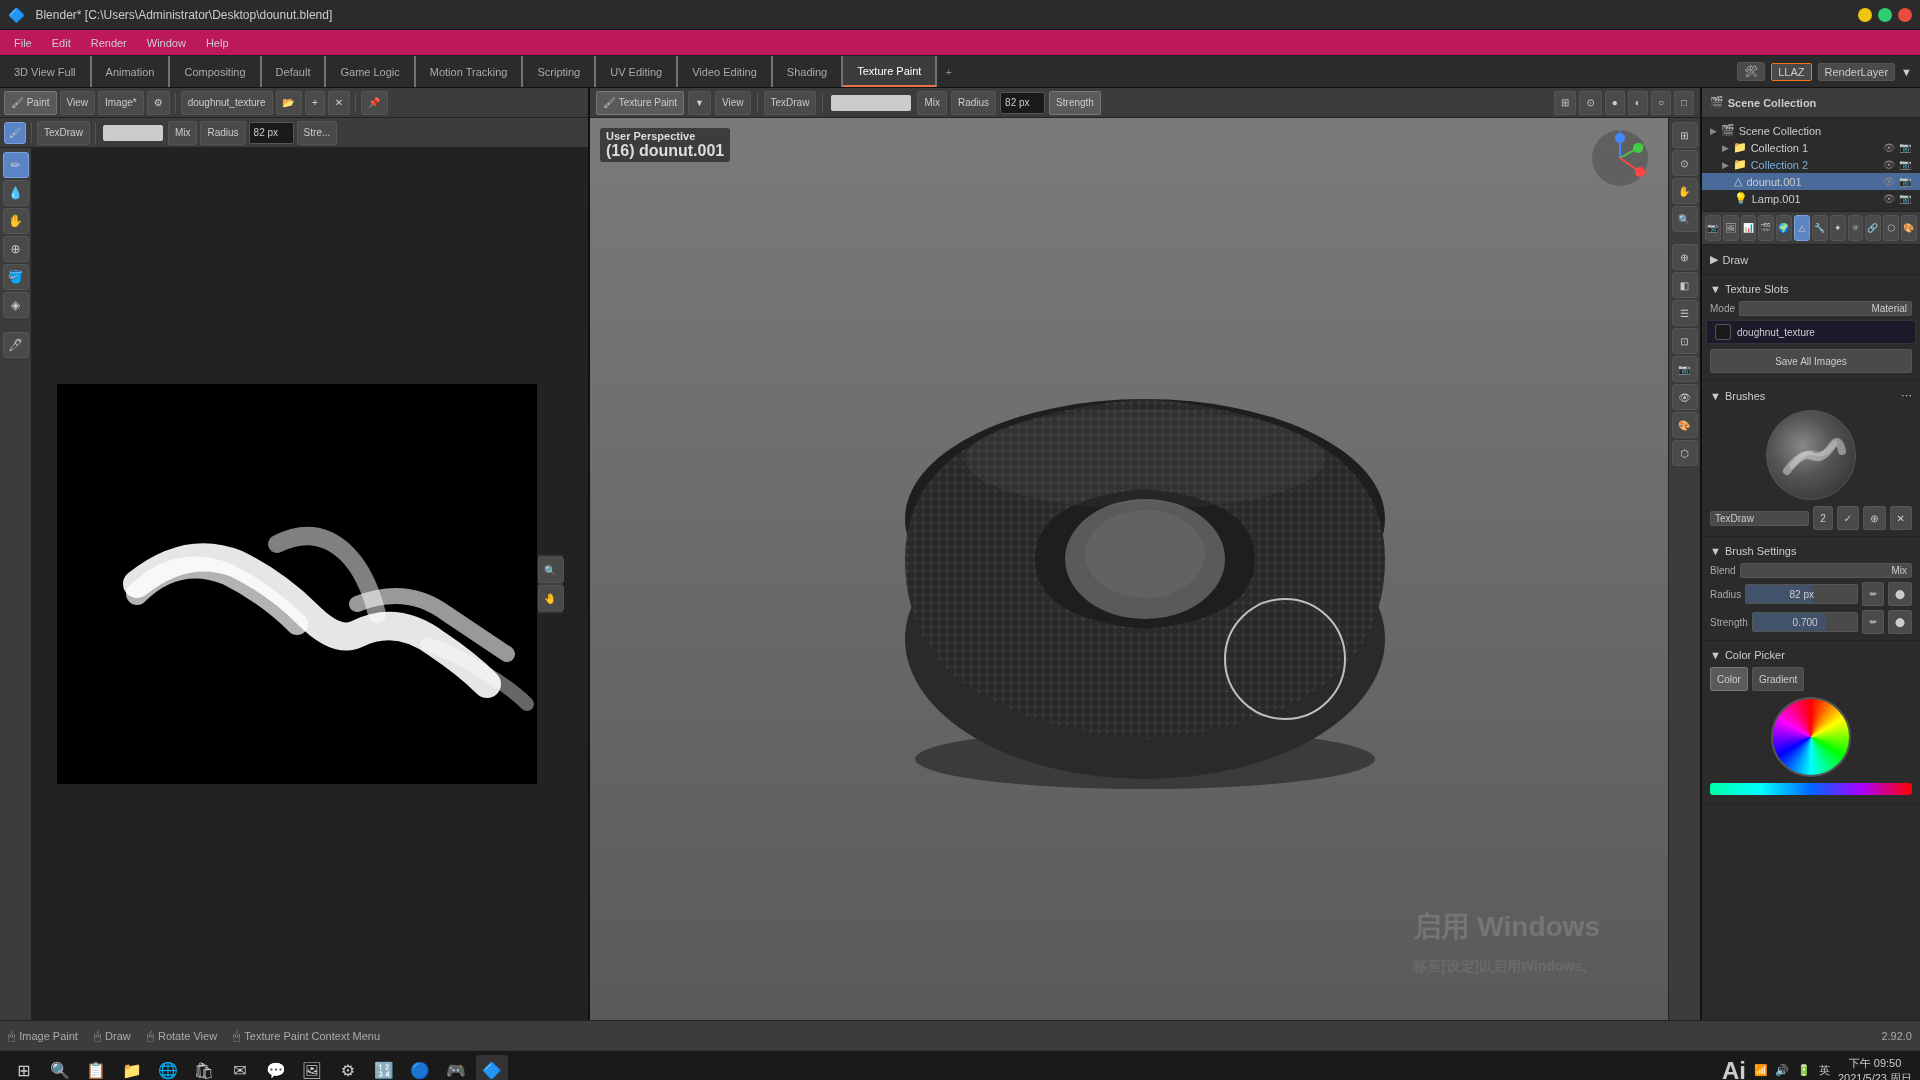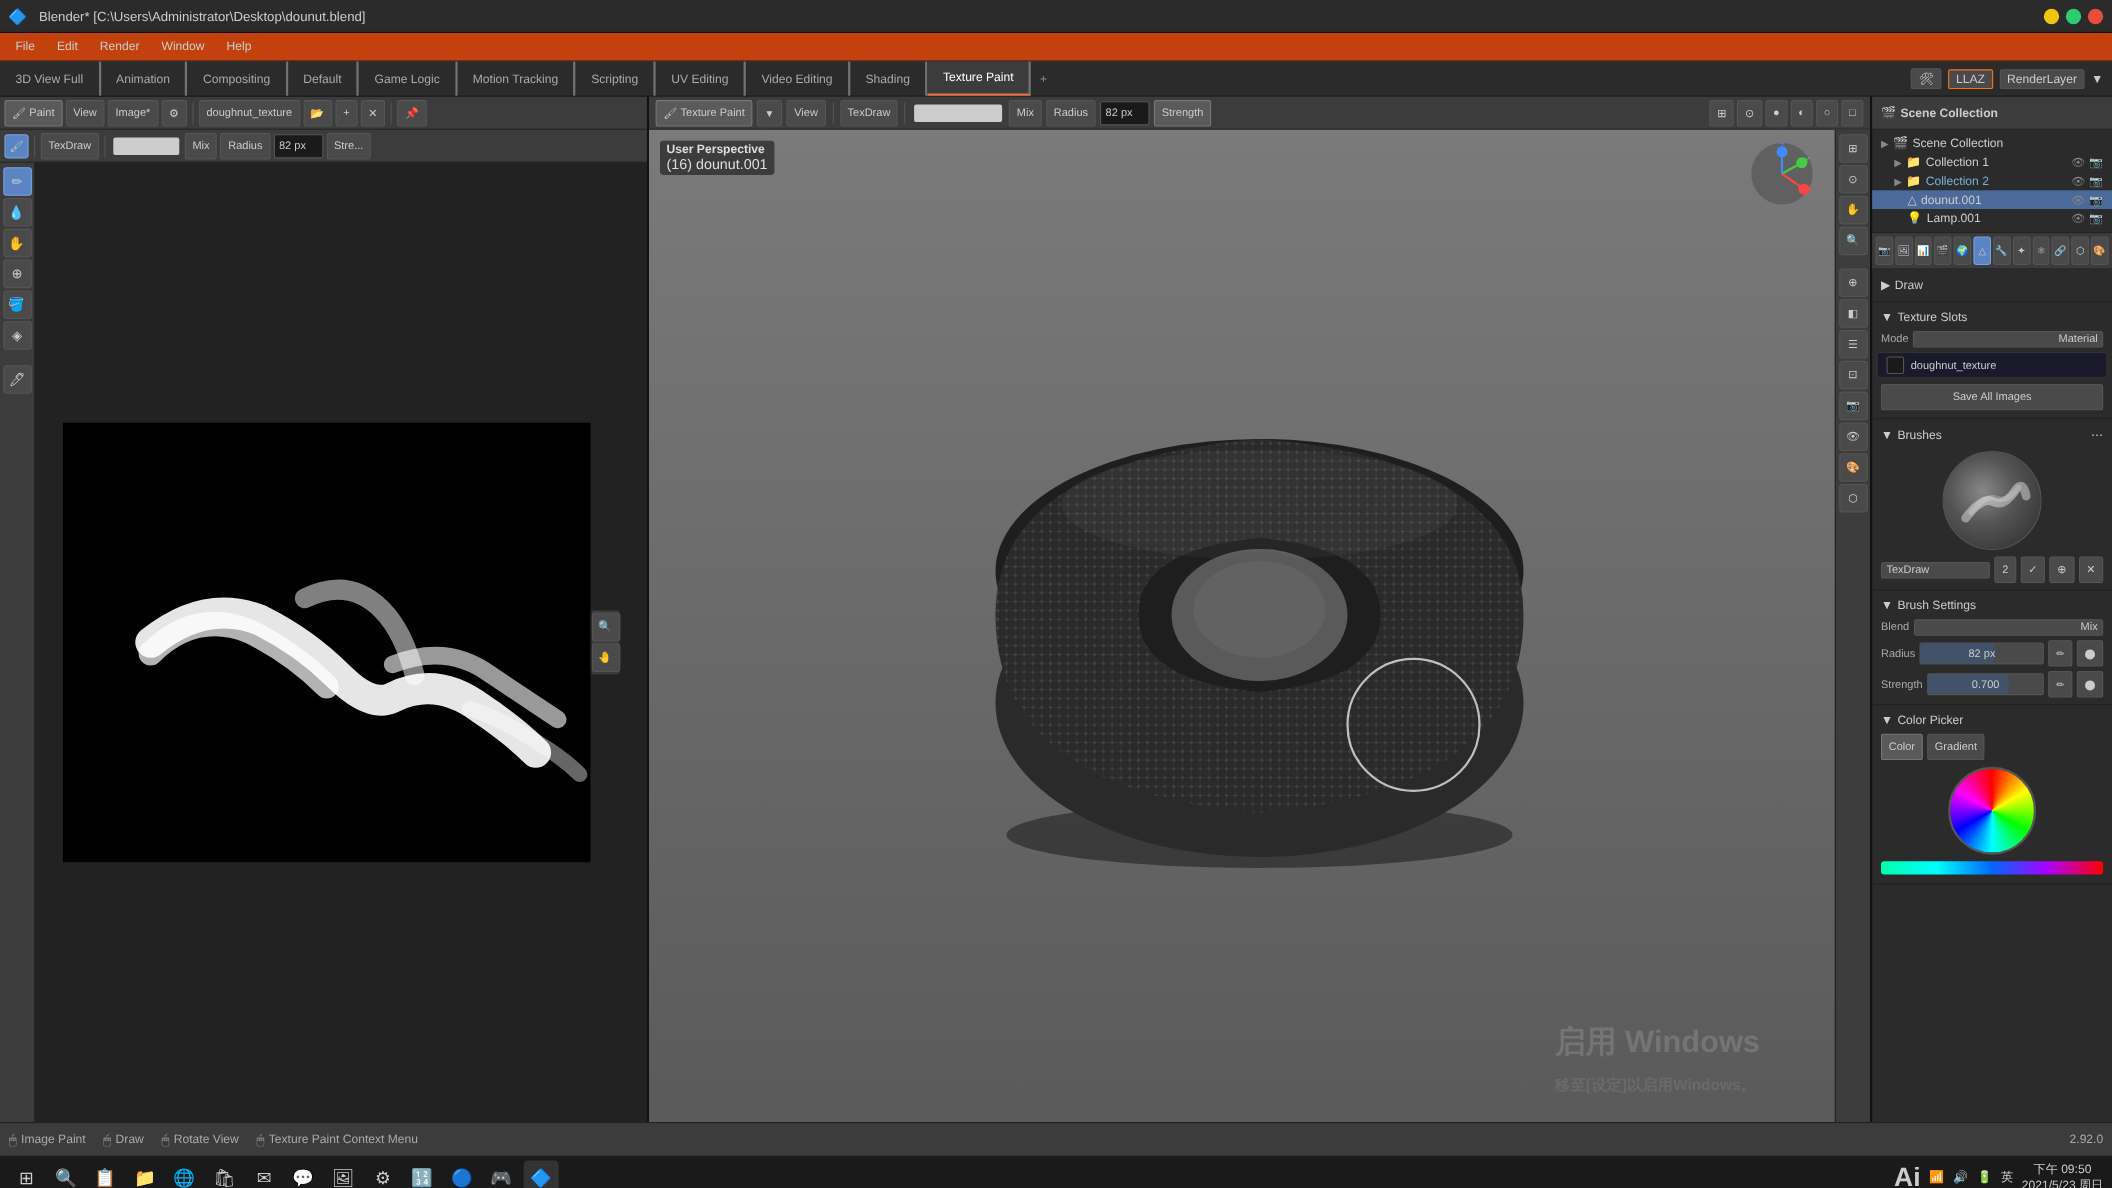--- a/index.html
+++ b/index.html
@@ -17,24 +17,24 @@
     #titlebar .logo { color: #e8734a; font-weight: bold; font-size: 14px; margin-right: 10px; }
     #titlebar .title { color: #ccc; font-size: 12px; flex: 1; }
     #titlebar .win-controls { display: flex; gap: 6px; }
     #titlebar .win-btn { width: 14px; height: 14px; border-radius: 50%; cursor: pointer; border: none; }
     .win-min { background: #f1c40f; }
     .win-max { background: #2ecc71; }
     .win-close { background: #e74c3c; }
 
     
     #menubar {
-      background: #c2410c;
+      background: #be185d;
       height: 26px;
       display: flex;
-      align-items: flex-end;
+      align-items: center;
       padding: 5px 6px;
       gap: 4px;
       border-bottom: 1px solid #222;
     }
     .menu-item {
       padding: 2px 8px;
       cursor: pointer;
       border-radius: 3px;
       font-size: 11px;
       color: #ccc;
@@ -363,21 +363,21 @@
       top: 0;
       height: 100%;
       background: #3a5a8a;
       border-radius: 2px;
       opacity: 0.5;
     }
     .num-field-text { position: relative; z-index: 1; width: 100%; text-align: center; }
 
     .overlay-text {
       position: absolute;
-      bottom: 22px;
+      bottom: 42px;
       right: 100px;
       font-size: 28px;
       color: rgba(255,255,255,0.15);
       font-weight: bold;
       pointer-events: none;
       margin-top: 24px;
     }
 
     .panel-texture-slot {
       display: flex;
@@ -532,21 +532,21 @@
         <div class="toolbar-btn" style="font-size:10px;">◐</div>
         <div class="toolbar-btn" style="font-size:10px;">○</div>
         <div class="toolbar-btn" style="font-size:10px;">□</div>
       </div>
     </div>
 
     <div id="viewport-canvas">
 
       <div id="persp-label">
         <div style="font-size:11px;color:#ddd;font-weight:bold;">User Perspective</div>
-        <div style="font-size:13px;color:#ddd;">(16)  dounut.001</div>
+        <div style="font-size:16px;color:#ddd;font-weight:bold;">(16)  dounut.001</div>
       </div>
 
       <div id="donut-container">
         <svg viewBox="0 0 580 500" width="580" height="500">
 
           <ellipse cx="290" cy="440" rx="230" ry="30" fill="rgba(0,0,0,0.4)"></ellipse>
 
           <ellipse cx="290" cy="320" rx="240" ry="140" fill="#2a2a2a"></ellipse>
 
           <ellipse cx="290" cy="200" rx="240" ry="120" fill="#1e1e1e"></ellipse>

